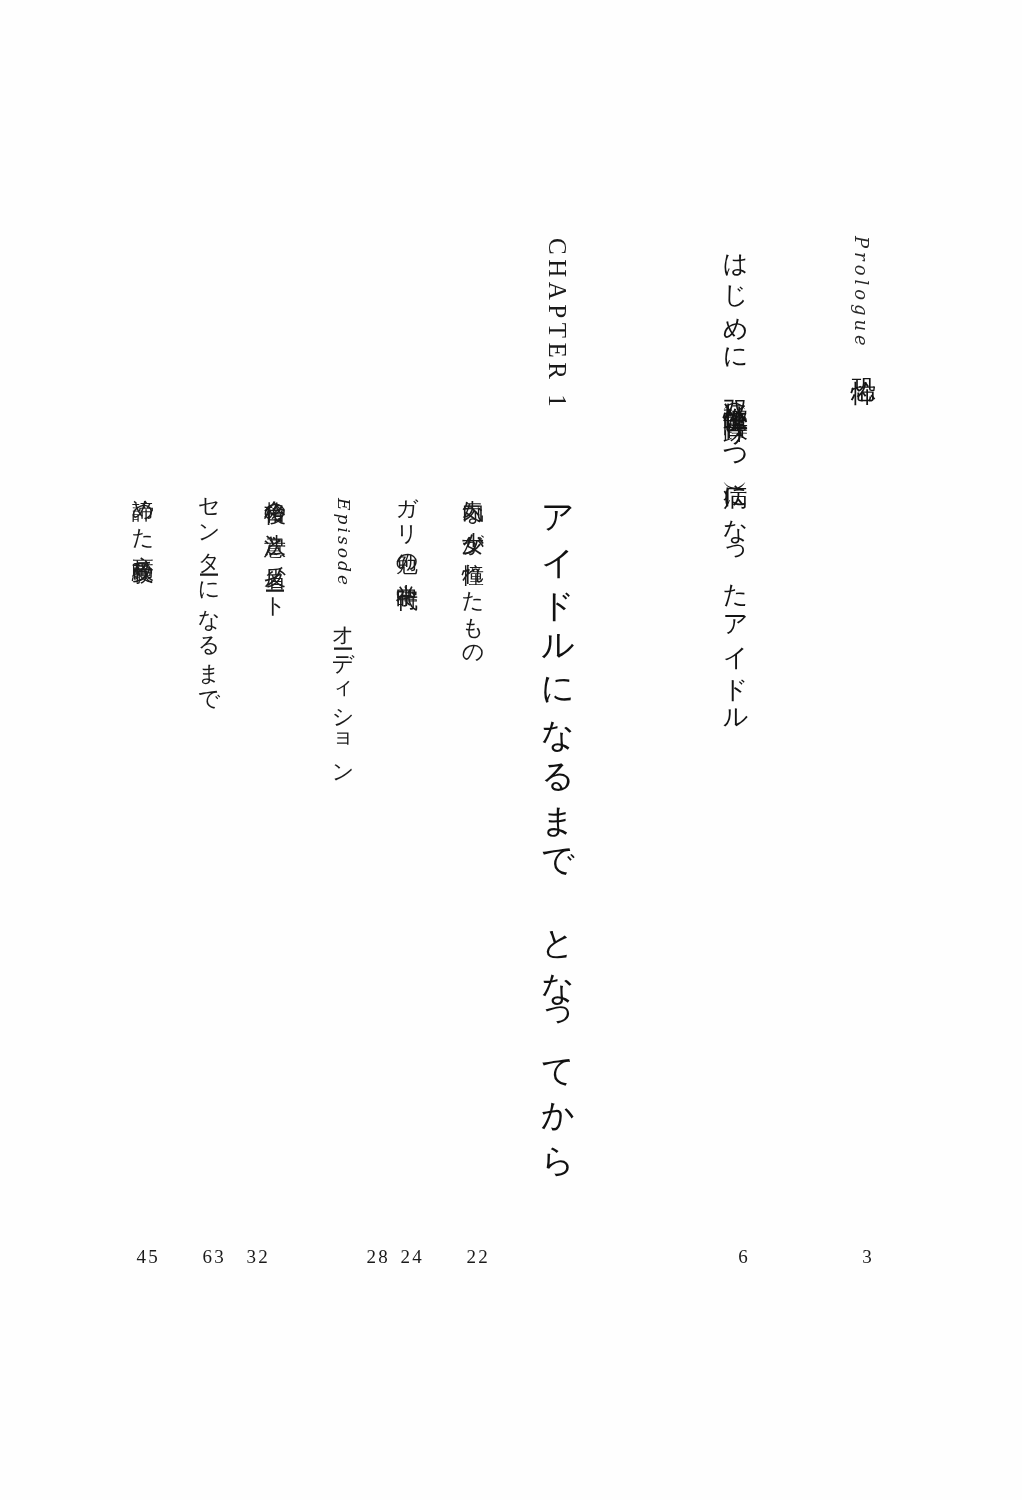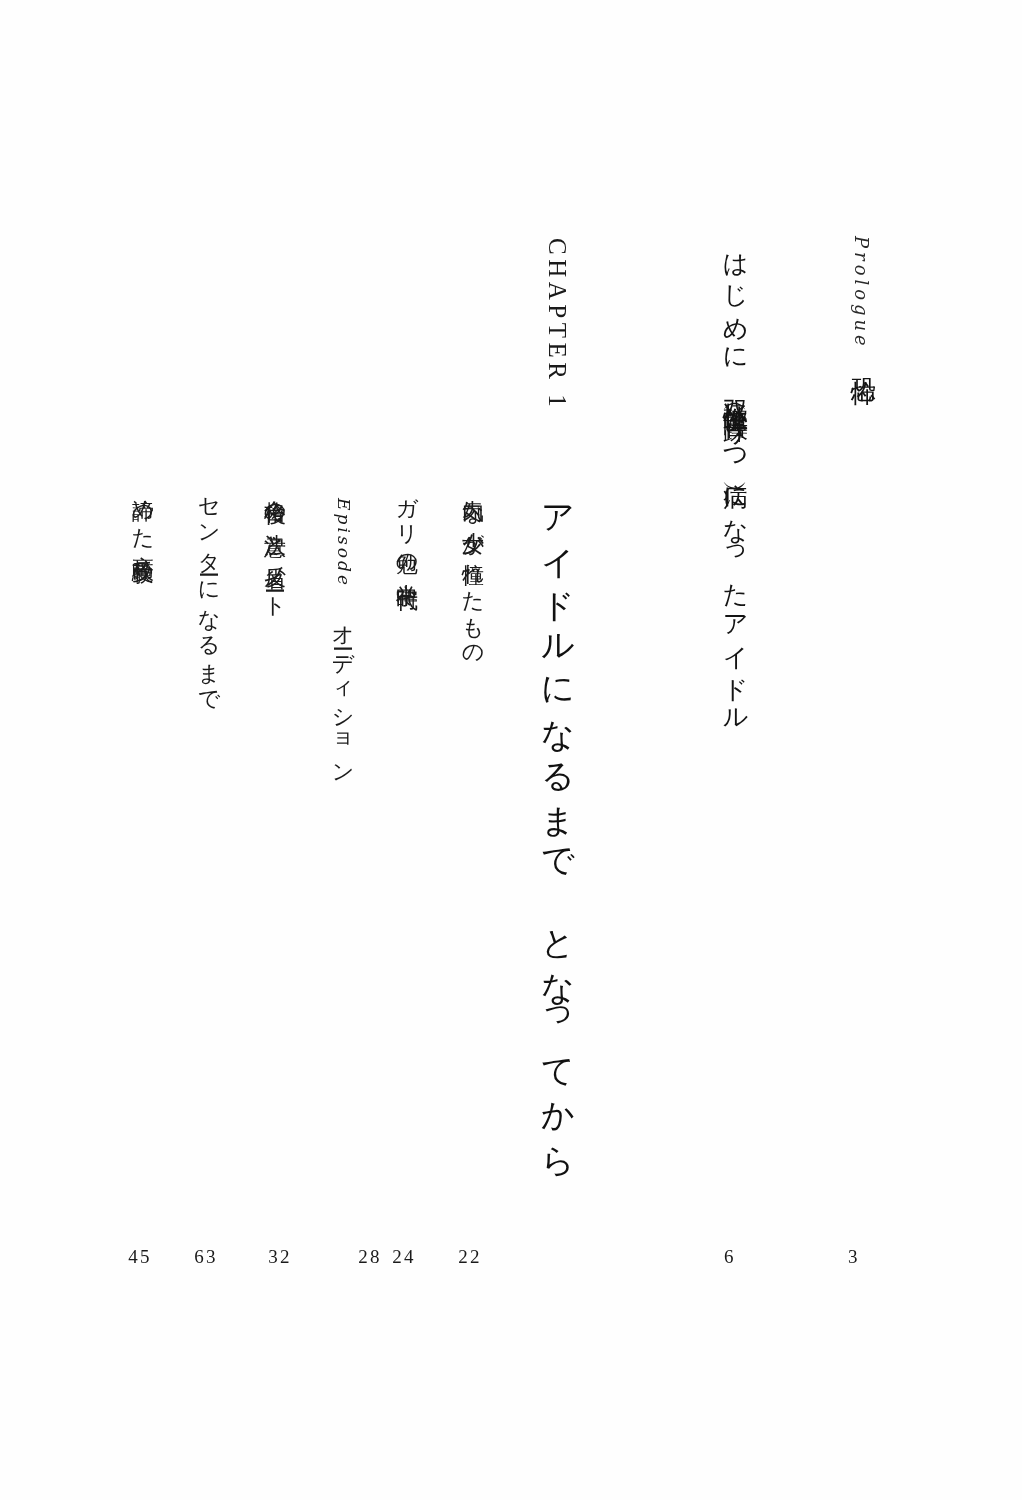--- a/index.html
+++ b/index.html
@@ -73,21 +73,21 @@
   }
 
   
   .pagenum {
     position: absolute;
     bottom: 232px;
     font-family: "Liberation Serif", serif;
     font-size: 19px;
     letter-spacing: 0.12em;
     color: #1a1a1a;
-    text-align: center;
+    text-align: right;
     width: 40px;
   }
 </style>
 </head>
 <body>
 
 <div id="toc-page">
 
   <div class="vcol script-label" style="top:236px; right:152px;">Prologue</div>
 
@@ -109,21 +109,21 @@
   <div class="pagenum" style="right:532px;">22</div>
 
   <div class="vcol entry-sub" style="top:482px; right:604px;">ガリ勉の中学時代</div>
   <div class="pagenum" style="right:598px;font-family:Liberation Serif, serif;">24</div>
 
   <div class="vcol episode-label" style="top:498px; right:670px;">Episode</div>
   <div class="vcol entry-sub" style="top:610px; right:668px;">オーディション</div>
   <div class="pagenum" style="right:632px;">28</div>
 
   <div class="vcol entry-sub" style="top:482px; right:736px;">合格後の決意と反省ノート</div>
-  <div class="pagenum" style="right:722px;">32</div>
+  <div class="pagenum" style="right:752px;">32</div>
 
   <div class="vcol entry-sub" style="top:482px; right:802px;">センターになるまで</div>
   <div class="pagenum" style="right:796px;">63</div>
 
   <div class="vcol entry-sub" style="top:482px; right:868px;">諦めた高校受験</div>
   <div class="pagenum" style="right:862px;">45</div>
 
 </div>
 
 </body></html>

